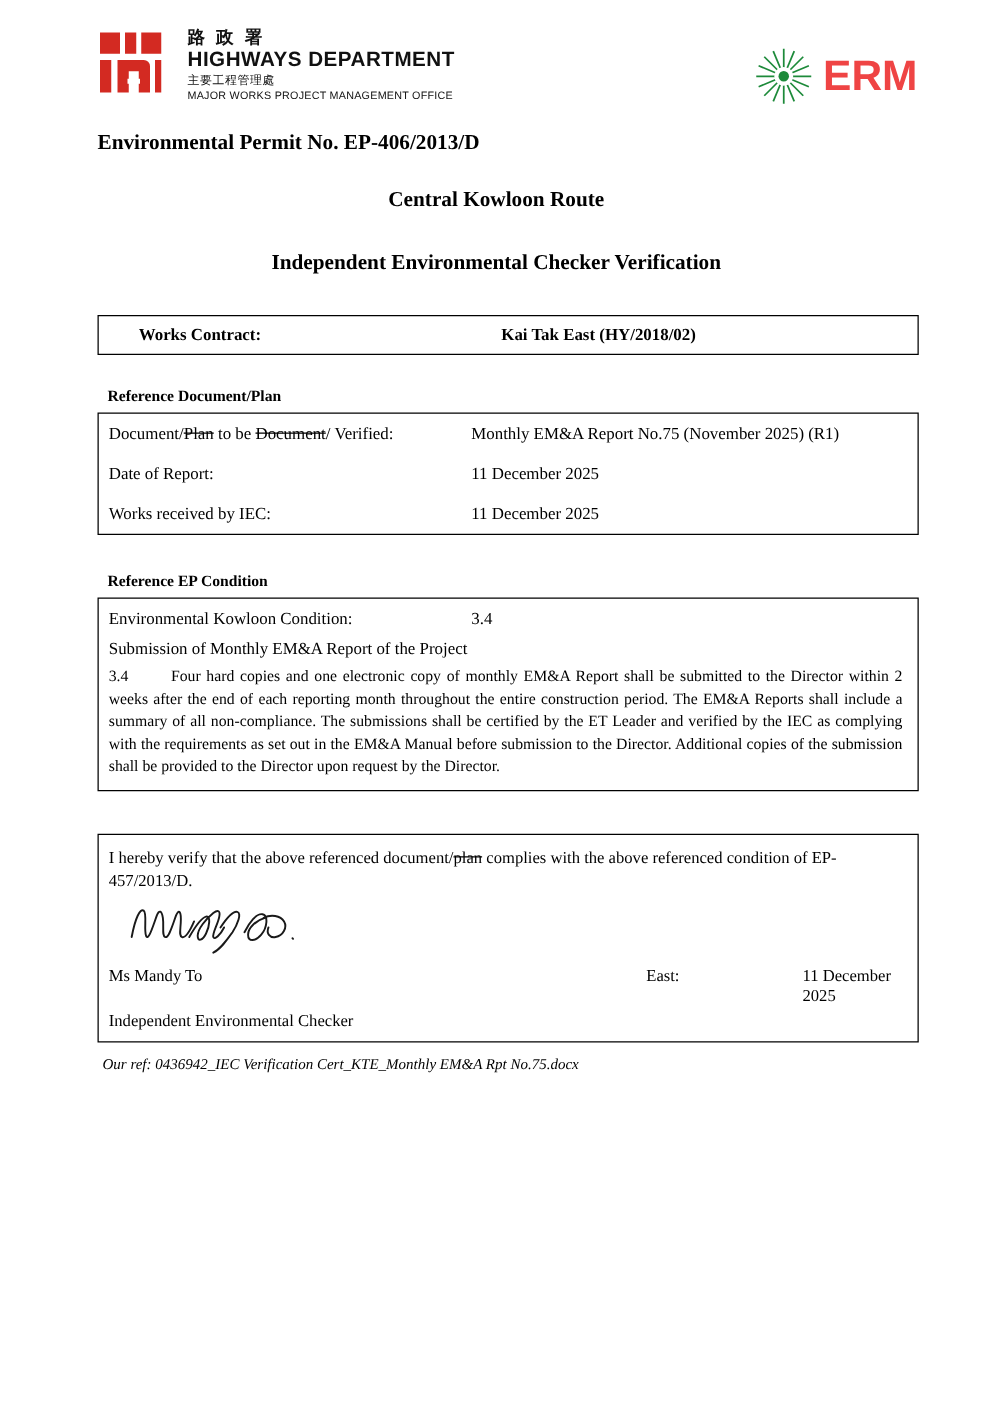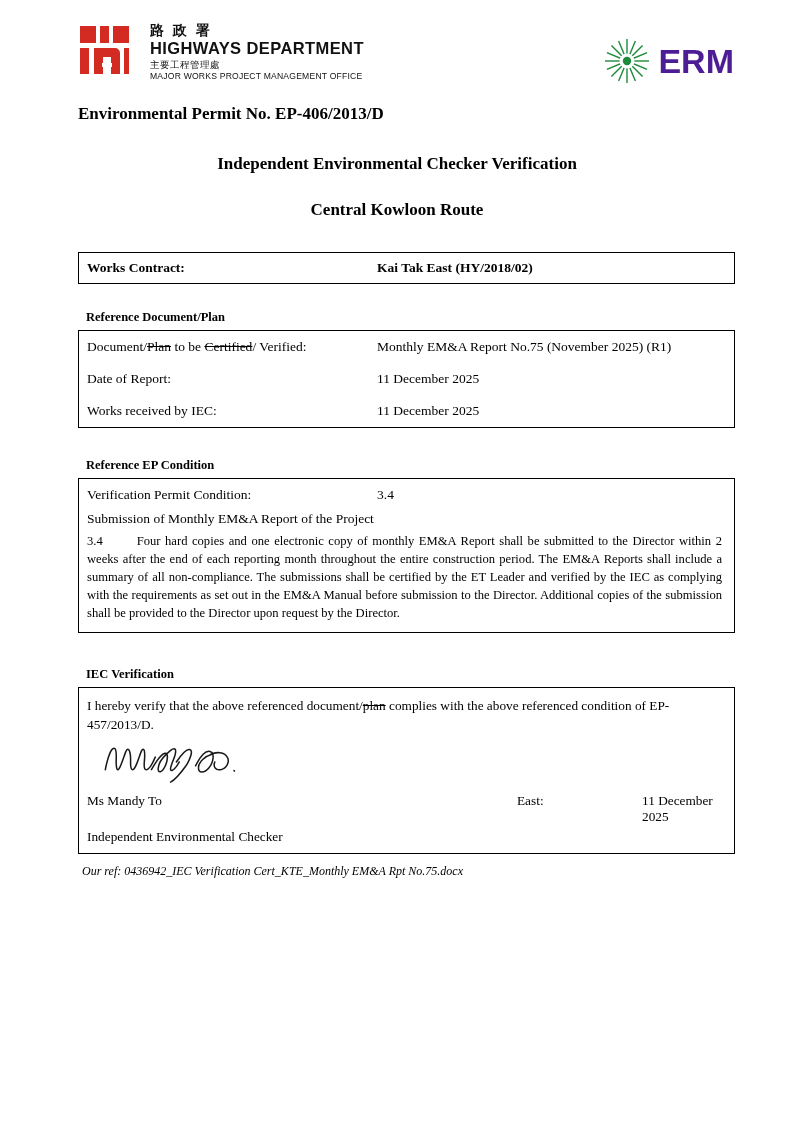--- a/index.html
+++ b/index.html
@@ -86,21 +86,21 @@
   }
   .erm-mark {
     width: 46px;
     height: 46px;
     flex: 0 0 auto;
   }
   .erm-word {
     font-family: "Liberation Sans", sans-serif;
     font-size: 34px;
     font-weight: bold;
-    color: #4c1d95;
+    color: #ef4444;
     letter-spacing: 0px;
     line-height: 1;
   }
 
   
   .permit-line {
     margin: 26px 0 0 78px;
     font-size: 17px;
     font-weight: bold;
   }
@@ -257,66 +257,65 @@
           <line x1="23" y1="23" x2="14.6" y2="2.9"></line>
         </g>
         <circle cx="23" cy="23" r="7.5" fill="#ffffff"></circle>
         <circle cx="23" cy="23" r="4.2" fill="#1d8a3a"></circle>
       </svg>
       <div class="erm-word">ERM</div>
     </div>
   </div>
 
   <div class="permit-line">Environmental Permit No. EP-406/2013/D</div>
+  <div class="title-centre t1">Central Kowloon Route</div>
   <div class="title-centre t2">Independent Environmental Checker Verification</div>
-  <div class="title-centre t1">Central Kowloon Route</div>
 
   <div class="box works-box">
-    <div class="row" style="padding:0 10px 0 8px; width:100%;">
+    <div class="row" style="padding:0 10px 0 8px; width:100%;margin-left:24px;">
       <div class="lbl bold">Works Contract:</div>
       <div class="val bold">Kai Tak East (HY/2018/02)</div>
     </div>
   </div>
 
   <div class="refdoc-wrap">
     <div class="section-label">Reference Document/Plan</div>
     <div class="box refdoc-box">
 
       <div class="row">
-        <div class="lbl"><span>Document/</span><span class="strike">Plan</span><span> to be </span><span class="strike">Certified</span><span>/ Verified:</span></div>
+        <div class="lbl"><span>Document/</span><span class="strike">Plan</span><span> to be </span><span class="strike">Document</span><span>/ Verified:</span></div>
         <div class="val">Monthly EM&amp;A Report No.75 (November 2025) (R1)</div>
       </div>
 
       <div class="row">
         <div class="lbl">Date of Report:</div>
         <div class="val">11 December 2025</div>
       </div>
 
       <div class="row">
         <div class="lbl">Works received by IEC:</div>
         <div class="val">11 December 2025</div>
       </div>
 
     </div>
   </div>
 
   <div class="refep-wrap">
     <div class="section-label">Reference EP Condition</div>
     <div class="box">
       <div class="cond-head">
-        <div class="lbl">Verification Permit Condition:</div>
+        <div class="lbl">Environmental Kowloon Condition:</div>
         <div class="val">3.4</div>
       </div>
       <div class="cond-sub">Submission of Monthly EM&amp;A Report of the Project</div>
       <div class="cond-body"><span class="num">3.4</span><span>Four hard copies and one electronic copy of monthly EM&amp;A Report shall be submitted to the Director within 2 weeks after the end of each reporting month throughout the entire construction period. The EM&amp;A Reports shall include a summary of all non-compliance. The submissions shall be certified by the ET Leader and verified by the IEC as complying with the requirements as set out in the EM&amp;A Manual before submission to the Director. Additional copies of the submission shall be provided to the Director upon request by the Director.</span></div>
     </div>
   </div>
 
   <div class="iec-wrap">
-    <div class="section-label">IEC Verification</div>
     <div class="box iec-box">
 
       <div class="iec-text"><span>I hereby verify that the above referenced document/</span><span class="strike">plan</span><span> complies with the above referenced condition of EP-457/2013/D.</span></div>
 
       <div class="sig-area">
         <svg class="sig" viewBox="0 0 150 50">
           <g fill="none" stroke="#1a1a1a" stroke-width="1.6" stroke-linecap="round" stroke-linejoin="round">
             <path d="M4 34 C7 18, 11 10, 14 12 C17 14, 14 28, 16 33 C18 38, 22 24, 25 16 C27 11, 29 12, 30 18 C31 25, 29 33, 32 34 C35 35, 38 24, 41 16 C43 11, 45 12, 45 19 C45 27, 43 33, 46 34 C49 35, 53 28, 56 21"></path>
             <path d="M52 34 C56 27, 62 18, 66 17 C70 16, 69 25, 66 31 C63 37, 59 38, 59 33 C59 27, 66 19, 72 14 C76 11, 78 12, 77 17 C76 23, 71 31, 72 34 C73 37, 78 32, 81 26"></path>
             <path d="M78 26 C82 20, 88 12, 92 13 C96 14, 92 24, 88 30 C83 37, 78 44, 72 47"></path>

